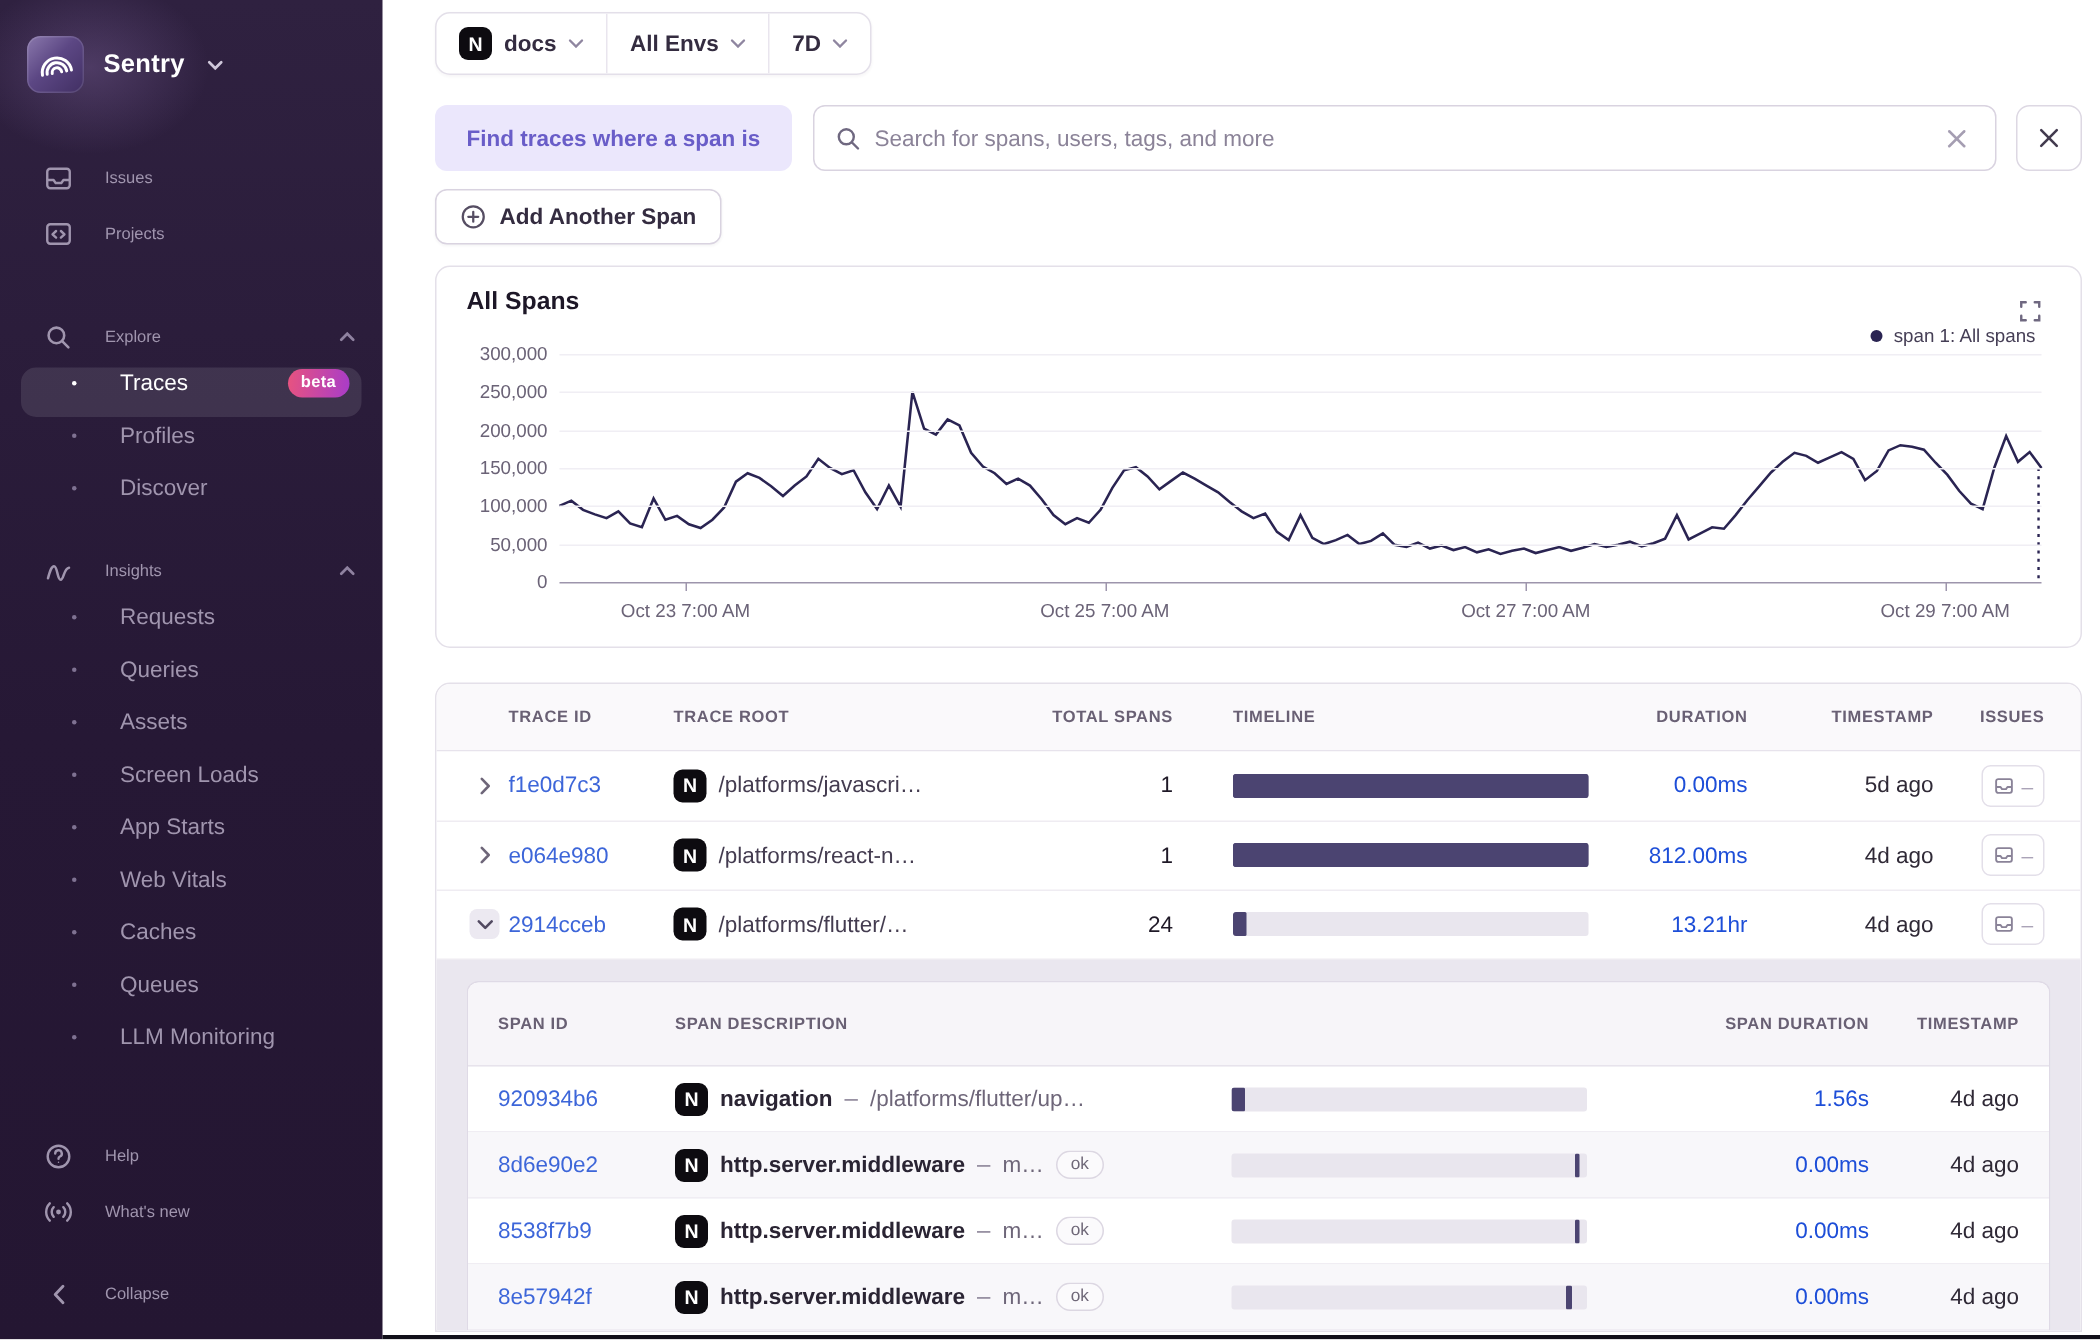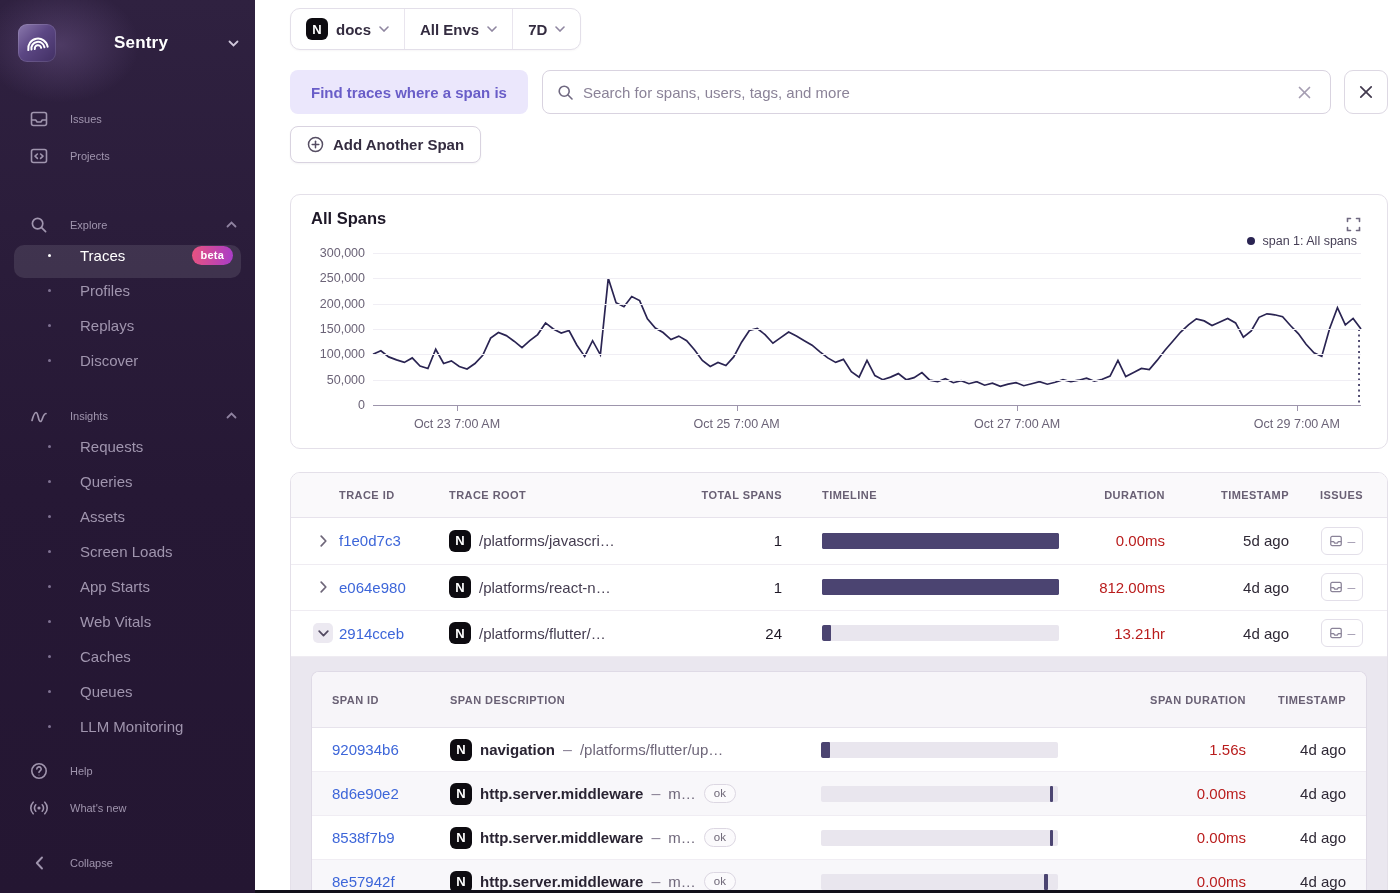--- a/index.html
+++ b/index.html
@@ -5,21 +5,21 @@
   * { margin:0; padding:0; box-sizing:border-box; }
   html,body { background:#fff; }
   body { font-family:"Liberation Sans","DejaVu Sans",sans-serif; color:#221b2e; }
   .screen { position:relative; width:1400px; height:893px; overflow:hidden; background:#fff; }
 
   
   .sidebar { position:absolute; left:0; top:0; width:255px; height:893px;
     background:linear-gradient(180deg,#2f2140 0%,#261835 55%,#241632 100%); overflow:hidden; }
   .sidebar::before { content:""; position:absolute; left:0; top:0; width:170px; height:120px;
     background:radial-gradient(110px 80px at 60px 45px, rgba(150,120,185,.30), transparent 72%); pointer-events:none; }
-  .brand { display:flex; align-items:center; gap:13px; padding:24px 16px 10px 18px; position:relative; cursor:pointer;justify-content:space-between; }
+  .brand { display:flex; align-items:center; gap:13px; padding:24px 16px 10px 18px; position:relative; cursor:pointer; }
   .logo-tile { width:38px; height:38px; border-radius:9px; flex:0 0 auto;
     background:linear-gradient(135deg,#8b79ad 0%,#5c4784 45%,#412f63 100%);
     display:flex; align-items:center; justify-content:center; box-shadow:inset 0 0 0 1px rgba(255,255,255,.12); }
   .brand-name { color:#fff; font-size:17px; font-weight:700; letter-spacing:.2px; }
   .side-ic { width:22px; height:22px; flex:0 0 auto; display:flex; align-items:center; justify-content:center; }
   .side-item, .side-section { display:flex; align-items:center; gap:20px; height:37px; padding:0 18px 0 28px;
     color:#a095ae; font-size:11px; cursor:pointer; }
   .side-section { margin-top:4px; }
   .side-sub { display:flex; align-items:center; gap:20px; height:33px; margin:2px 14px; padding:0 8px 12px 24px;
     border-radius:10px; color:#a095ae; font-size:15px; cursor:pointer; }
@@ -53,21 +53,21 @@
   .search-box input::placeholder { color:#8b8398; opacity:1; }
   .xbtn-inline { background:none; border:none; cursor:pointer; display:flex; padding:4px; }
   .xbtn { width:44px; height:44px; margin-left:13px; border:1px solid #ddd8e3; border-radius:9px; background:#fff;
     display:flex; align-items:center; justify-content:center; cursor:pointer; flex:0 0 auto; }
 
   .add-span-btn { display:inline-flex; align-items:center; gap:9px; height:37px; margin-top:12px; padding:0 16px;
     border:1px solid #d9d3e0; border-radius:8px; background:#fff; box-shadow:0 1px 2px rgba(43,34,51,.05);
     font-size:15px; font-weight:700; color:#342c40; cursor:pointer; font-family:inherit; }
 
   
-  .chart-card { position:relative; margin-top:31px; width:1098px; height:255px; border:1px solid #e4e0e9; border-radius:10px; background:#fff;text-align:center; }
+  .chart-card { position:relative; margin-top:14px; width:1098px; height:255px; border:1px solid #e4e0e9; border-radius:10px; background:#fff;text-align:center; }
   .chart-title { position:absolute; left:20px; top:14px; font-size:16.5px; font-weight:700; color:#1d1727; }
   .fs-icon { position:absolute; right:26px; top:22px; cursor:pointer; display:flex; }
   .legend { position:absolute; right:30px; top:39px; display:flex; align-items:center; gap:7px; font-size:12.5px; color:#453e55; }
   .legend i { width:8px; height:8px; border-radius:50%; background:#2a2452; display:block; }
   .plot-wrap { position:absolute; left:0; top:58px; right:12px; height:186px; }
   .plot { position:absolute; left:82px; right:14px; top:0; height:152px; }
   .plot svg { position:absolute; inset:0; width:100%; height:100%; overflow:visible; }
   .gridline { position:absolute; left:0; right:0; height:1px; background:#f0eef4; }
   .gridline.axis { background:#9d95ac; height:1px; }
   .ylab { position:absolute; right:calc(100% + 8px); transform:translateY(-50%); font-size:12.5px; color:#6b6377; white-space:nowrap; }
@@ -85,21 +85,21 @@
   .t-row { height:49px; border-bottom:1px solid #efecf2; background:#fff; }
   .td { font-size:15px; color:#443c50; white-space:nowrap; overflow:hidden; }
   .trace-link { color:#3d66d9; cursor:pointer; }
   .exp-chev { display:flex; align-items:center; justify-content:center; width:20px; height:20px; cursor:pointer; }
   .exp-chev.boxed { background:#ece9f1; border-radius:5px; }
   .root-txt { color:#443c50; }
   .count { color:#1f1927; }
   .tl-track { position:relative; height:16px; border-radius:2px; background:#e9e6ee; width:237px; overflow:hidden; }
   .tl-track.fullrow { background:#4b4471; }
   .tl-fill { position:absolute; top:0; bottom:0; background:#4b4471; border-radius:1px; }
-  .dur { color:#b91c1c; }
+  .dur { color:#1d4ed8; }
   .age { color:#2f2936; border-bottom:1px dotted #a79fb4; padding-bottom:1px; cursor:pointer; }
   .issues-btn { display:flex; align-items:center; justify-content:center; gap:5px; width:42px; height:28px;
     border:1px solid #e3dfe9; border-radius:6px; background:#fff; cursor:pointer; justify-self:end; }
   .dash { color:#aaa3b7; font-size:14px; line-height:1; }
 
   
   .expanded { flex:1; background:#eae7ef; padding:14px 20px 0 20px; }
   .span-card { background:#fff; border:1px solid #dfdae6; border-bottom:none; border-radius:8px 8px 0 0; overflow:hidden; height:100%; }
   .s-head, .s-row { display:grid; grid-template-columns:118px 30px 1fr 237px 188px 100px; align-items:center; padding:0 20px; }
   .s-head { height:56px; background:#f7f5f9; border-bottom:1px solid #e7e3ec; }
@@ -183,26 +183,20 @@
           <i></i>
         </span>
       <span>Traces</span>
       <span class="badge-beta">beta</span>
     </div>
     <div class="side-sub">
       <span class="dot">
           <i></i>
         </span>
       <span>Profiles</span>
-    </div>
-    <div class="side-sub">
-      <span class="dot">
-          <i></i>
-        </span>
-      <span>Replays</span>
     </div>
     <div class="side-sub">
       <span class="dot">
           <i></i>
         </span>
       <span>Discover</span>
     </div>
 
     <div class="gap-md"></div>
 

